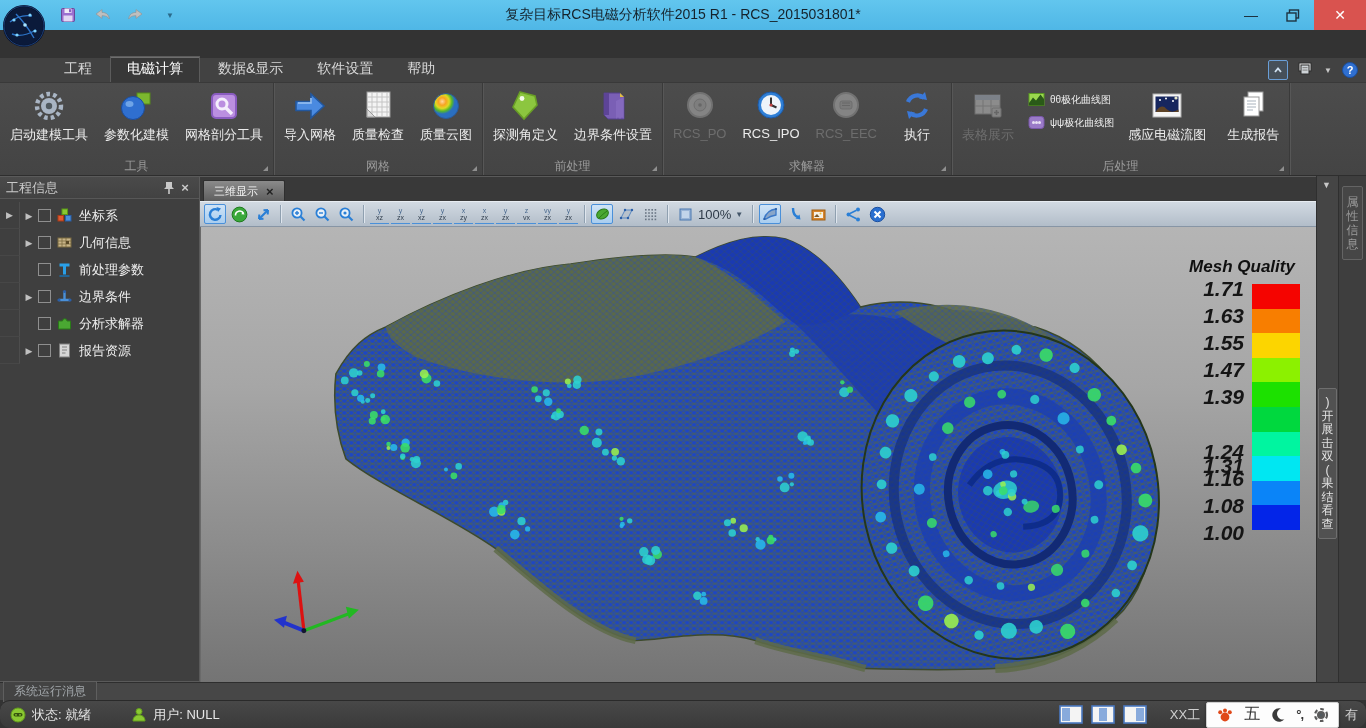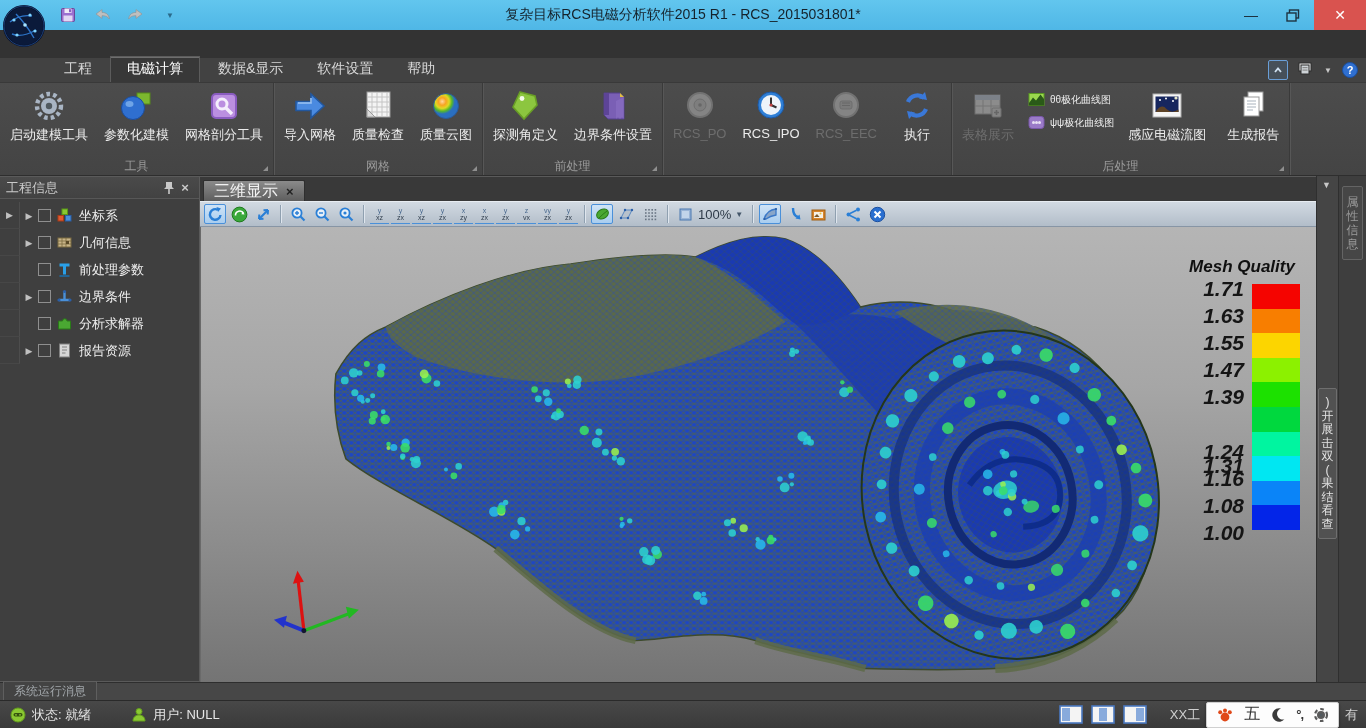--- a/index.html
+++ b/index.html
@@ -57,21 +57,21 @@
   .tgut { width:20px; align-self:stretch; border-right:1px solid #4d4d4d; border-bottom:1px solid #474747; display:flex; align-items:center; justify-content:center; color:#c0c0c0; font-size:9px; }
   .texp { width:18px; text-align:center; color:#c0c0c0; font-size:9px; }
   .tcheck { width:13px; height:13px; border:1px solid #8f8f8f; background:#3f3f3f; margin-right:5px; }
   .ticon { width:17px; height:17px; margin-right:6px; }
   .tlabel { font-size:13px; color:#efefef; white-space:nowrap; }
 
   
   .center { flex:1; display:flex; flex-direction:column; min-width:0; border-top:1px solid #5a5a5a; }
   .doctabs { height:24px; background:#393939; display:flex; align-items:flex-end; padding-left:3px; flex:0 0 24px; }
   .dtab { height:21px; display:flex; align-items:center; gap:8px; padding:0 10px; background:linear-gradient(#8b8b8b,#5e5e5e); border:1px solid #2f2f2f; border-bottom:none; border-radius:2px 2px 0 0; }
-  .dtab .dlabel { color:#f2f2f2; font-size:16px; }
+  .dtab .dlabel { color:#f2f2f2; font-size:11px; }
   .dtab .dclose { color:#222; font-weight:bold; font-size:13px; }
   .vtoolbar { height:26px; background:linear-gradient(#d2dae2,#b2bdc9); border-top:1px solid #e8edf2; border-bottom:1px solid #8795a5; display:flex; align-items:center; padding:0 4px; flex:0 0 26px; gap:2px; }
   .vbtn { width:22px; height:20px; border:1px solid transparent; border-radius:2px; display:flex; align-items:center; justify-content:center; }
   .vbtn.sel { border-color:#4a90d9; background:linear-gradient(#cfe3f6,#a9cdef); }
   .vsep { width:1px; height:18px; background:#8fa0b0; box-shadow:1px 0 0 #dfe6ee; margin:0 4px; }
   .vview { width:19px; height:20px; font-size:7px; color:#33404f; display:flex; flex-direction:column; align-items:center; justify-content:center; line-height:7px; border-bottom:1px solid #4a90d9; }
   .vview .sup { color:#4a6a8f; }
   .vzoom { display:flex; align-items:center; gap:4px; padding:0 3px; color:#2d3a48; font-size:13px; }
   .vzoom .caret { font-size:8px; color:#44566a; }
 
@@ -89,21 +89,21 @@
   .strip1 .caret-top { position:absolute; top:4px; left:5px; color:#c8c8c8; font-size:9px; }
   .vtab1 { position:absolute; top:212px; left:1px; width:19px; background:#515151; border:1px solid #6e6e6e; border-radius:2px; padding:7px 0; display:flex; flex-direction:column; align-items:center; }
   .vtab1 span { color:#e3e3e3; font-size:12px; line-height:13.5px; }
   .strip2 { width:28px; background:#3e3e3e; border-left:1px solid #2f2f2f; position:relative; }
   .vtab2 { position:absolute; top:10px; left:3px; width:21px; background:#464646; border:1px solid #646464; border-radius:2px; padding:8px 0; display:flex; flex-direction:column; align-items:center; }
   .vtab2 span { color:#9b9b9b; font-size:12px; line-height:14px; }
 
   
   .btabrow { height:18px; background:#474747; flex:0 0 18px; display:flex; align-items:center; padding-left:3px; border-top:1px solid #2e2e2e; }
   .btab { border:1px solid #5f5f5f; border-bottom:none; padding:1px 10px 2px; font-size:12px; color:#a2a7ab; background:#434343; }
-  .statusbar { height:28px; background:linear-gradient(#484848,#3a3a3a); flex:0 0 28px; display:flex; align-items:center; padding:0 10px; position:relative; border-top:1px solid #2a2a2a; }
+  .statusbar { height:28px; background:linear-gradient(#484848,#3a3a3a); flex:0 0 28px; display:flex; align-items:center; padding:0 10px; position:relative; border-top:1px solid #2a2a2a;border-radius:10px; }
   .st-item { display:flex; align-items:center; gap:6px; margin-right:40px; }
   .st-item .stxt { color:#e6e6e6; font-size:13px; }
   .sb-right { position:absolute; right:8px; display:flex; align-items:center; gap:6px; }
   .laybtn { width:26px; height:20px; display:flex; align-items:center; justify-content:center; }
   .copyr { color:#cfcfcf; font-size:13px; }
   .ime { display:flex; align-items:center; gap:10px; background:#fdfdfd; border:1px solid #d0d0d0; border-radius:2px; padding:2px 9px; height:26px; box-shadow:0 1px 3px rgba(0,0,0,.4); }
   .ime .ime-ch { font-size:16px; color:#333; }
   .ime .ime-punct { font-size:13px; color:#333; font-weight:bold; letter-spacing:-1px; }
 </style>
 </head>
@@ -337,20 +337,24 @@
             <span class="ricon">
               <svg width="34" height="34" viewBox="0 0 34 34">
                 <path d="M8 13 A10 10 0 0 1 24 9" fill="none" stroke="#3a78d8" stroke-width="4.2"></path>
                 <path d="M25 3 l2 8 -8 -1.5 z" fill="#3a78d8"></path>
                 <path d="M26 20 A10 10 0 0 1 10 24" fill="none" stroke="#3a78d8" stroke-width="4.2"></path>
                 <path d="M9 30 l-2 -8 8 1.5 z" fill="#3a78d8"></path>
               </svg>
             </span>
             <span class="rlabel">执行</span>
           </div>
+        </div>
+        <div class="rcaption">
+          <span>求解器</span>
+          <i class="corner"></i>
         </div>
       </div>
       <div class="rgroup">
         <div class="ritems">
           <div class="rbtn disabled">
             <span class="ricon">
               <svg width="34" height="34" viewBox="0 0 34 34">
                 <rect x="4" y="6" width="25" height="19" fill="#dcdcdc" stroke="#9a9a9a"></rect>
                 <rect x="4" y="6" width="25" height="5" fill="#b8c4d4"></rect>
                 <path d="M12 11 v14 M20 11 v14 M4 17 h25" stroke="#a8a8a8"></path>

